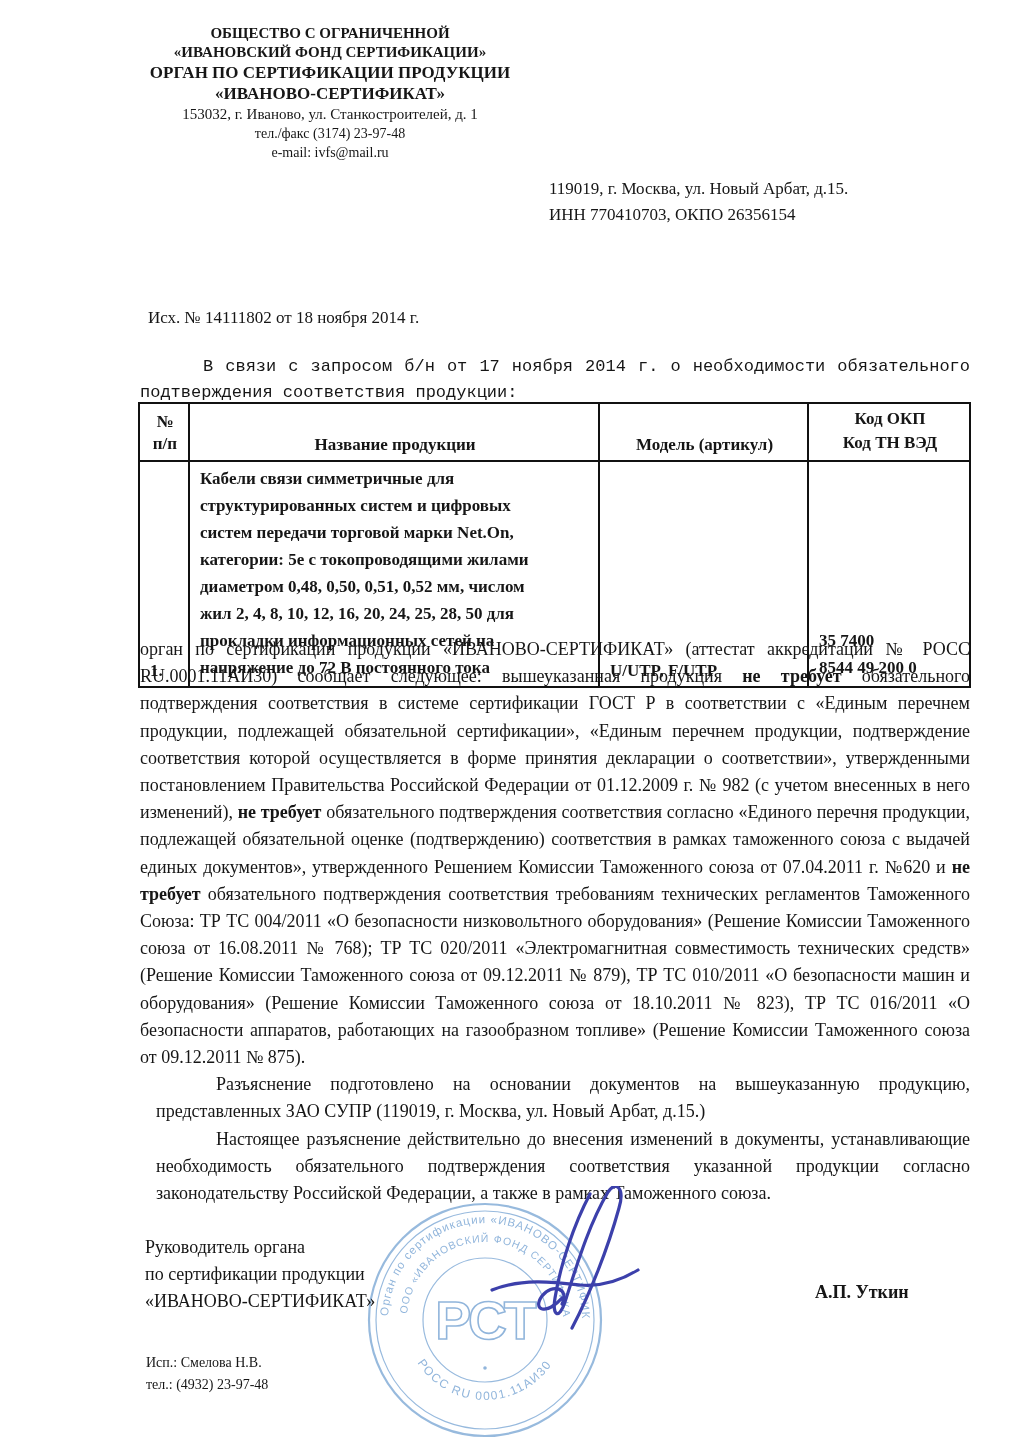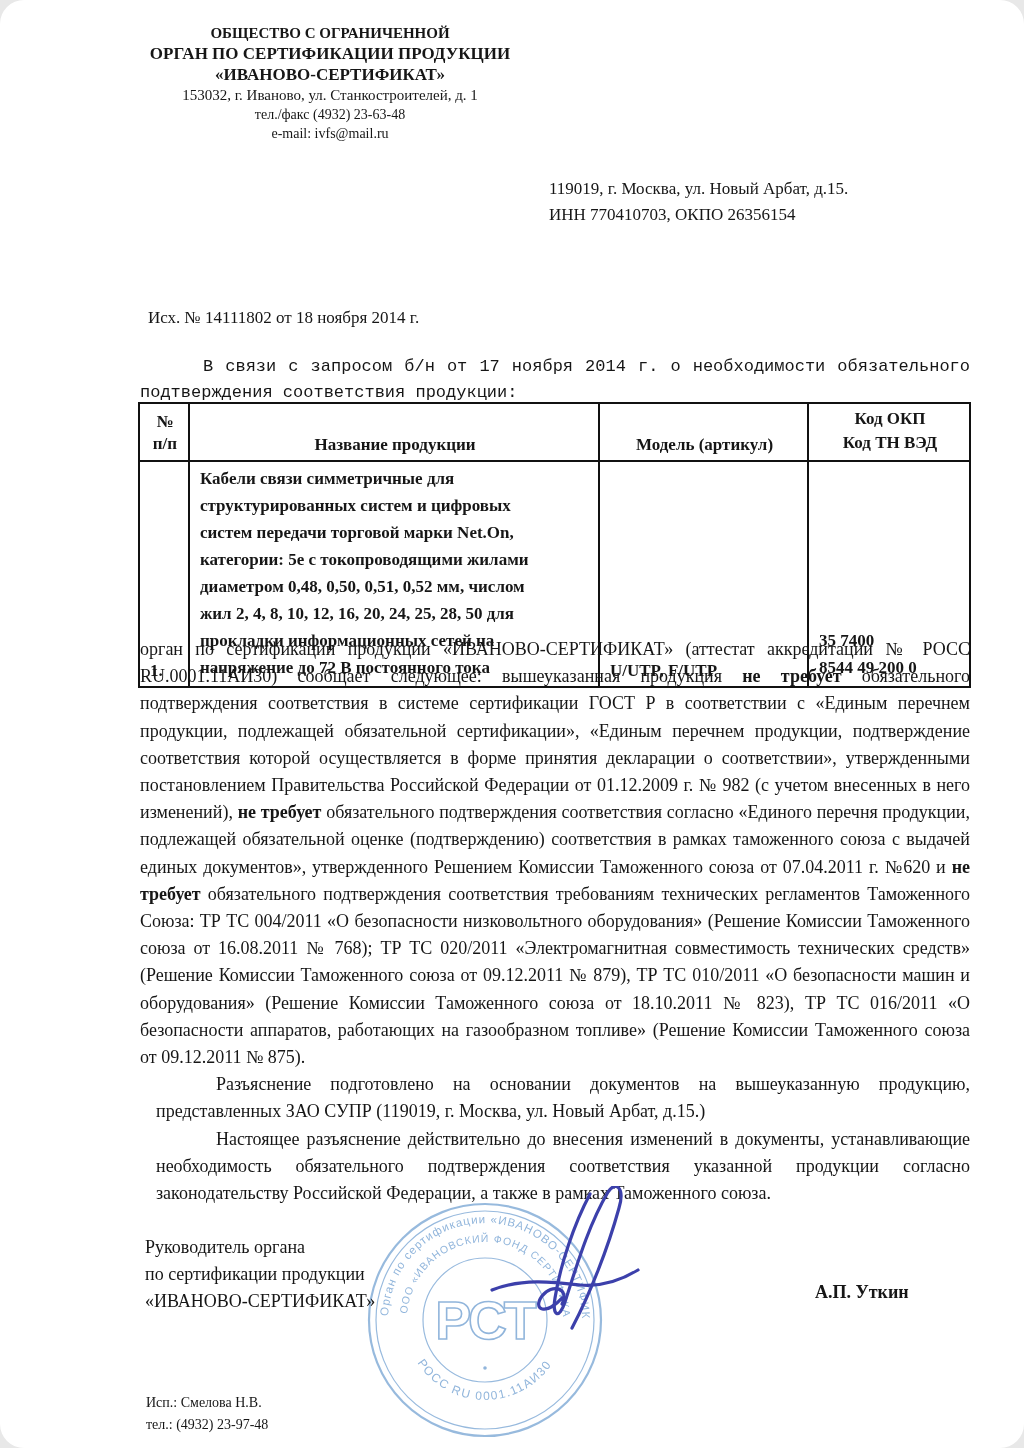--- a/index.html
+++ b/index.html
@@ -1,20 +1,20 @@
 <!DOCTYPE html>
 <html><head>
 <meta charset="utf-8">
 <style>
   * { margin:0; padding:0; box-sizing:border-box; }
   html,body { background:#e8e8e8; }
   .page {
     position:relative; width:1024px; height:1448px; margin:0 auto;
     background:#ffffff; overflow:hidden;
-    font-family:"Liberation Serif", serif; color:#161616;border-radius:24px;
+    font-family:"Liberation Serif", serif; color:#161616;
   }
   
   .org-header { position:absolute; left:110px; top:24px; width:440px; text-align:center; }
   .org-header .n1 { font-weight:bold; font-size:15px; line-height:19px; }
   .org-header .n2 { font-weight:bold; font-size:17px; line-height:21px; }
   .org-header .a1 { font-size:15px; line-height:20px; }
   .org-header .a2 { font-size:14px; line-height:19px; }
   
   .recipient { position:absolute; left:549px; top:176px; width:430px; }
   .recipient .rname { font-size:18px; margin-bottom:10px; }
@@ -38,35 +38,36 @@
   .hd-num { vertical-align:middle; text-align:left; padding-left:6px; line-height:22px; }
   .hd-code { vertical-align:middle; line-height:24px; }
   
   .letter-body { position:absolute; left:140px; top:636px; width:830px; font-size:18px;
                  line-height:27.2px; text-align:justify; }
   .letter-body p.ind { text-indent:60px;margin-left:16px; }
   .bold { font-weight:bold; }
   
   .sig-title { position:absolute; left:145px; top:1234px; font-size:18px; line-height:27px; }
   .sig-name { position:absolute; left:815px; top:1282px; font-size:18px;font-weight:bold; }
-  .footer { position:absolute; left:146px; top:1352px; font-size:14px; line-height:22px;margin-top:40px; }
+  .footer { position:absolute; left:146px; top:1352px; font-size:14px; line-height:22px; }
   .stamp-svg { position:absolute; left:363px; top:1198px; }
   .handsig-svg { position:absolute; left:462px; top:1186px; }
 </style>
 </head>
 <body>
 
 <div class="page">
 
   <div class="org-header">
     <div class="n1">ОБЩЕСТВО С ОГРАНИЧЕННОЙ</div>
+    <div class="n1">«ИВАНОВСКИЙ ФОНД СЕРТИФИКАЦИИ»</div>
     <div class="n2">ОРГАН ПО СЕРТИФИКАЦИИ ПРОДУКЦИИ</div>
     <div class="n2">«ИВАНОВО-СЕРТИФИКАТ»</div>
     <div class="a1">153032, г. Иваново, ул. Станкостроителей, д. 1</div>
-    <div class="a2">тел./факс (4932) 23-63-48</div>
+    <div class="a2">тел./факс (3174) 23-97-48</div>
     <div class="a2">e-mail: ivfs@mail.ru</div>
   </div>
 
   <div class="recipient">
     <div class="rline">119019, г. Москва, ул. Новый Арбат, д.15.</div>
     <div class="rline">ИНН 770410703, ОКПО 26356154</div>
   </div>
 
   <div class="ref-line">Исх. № 14111802  от 18 ноября 2014 г.</div>
 

